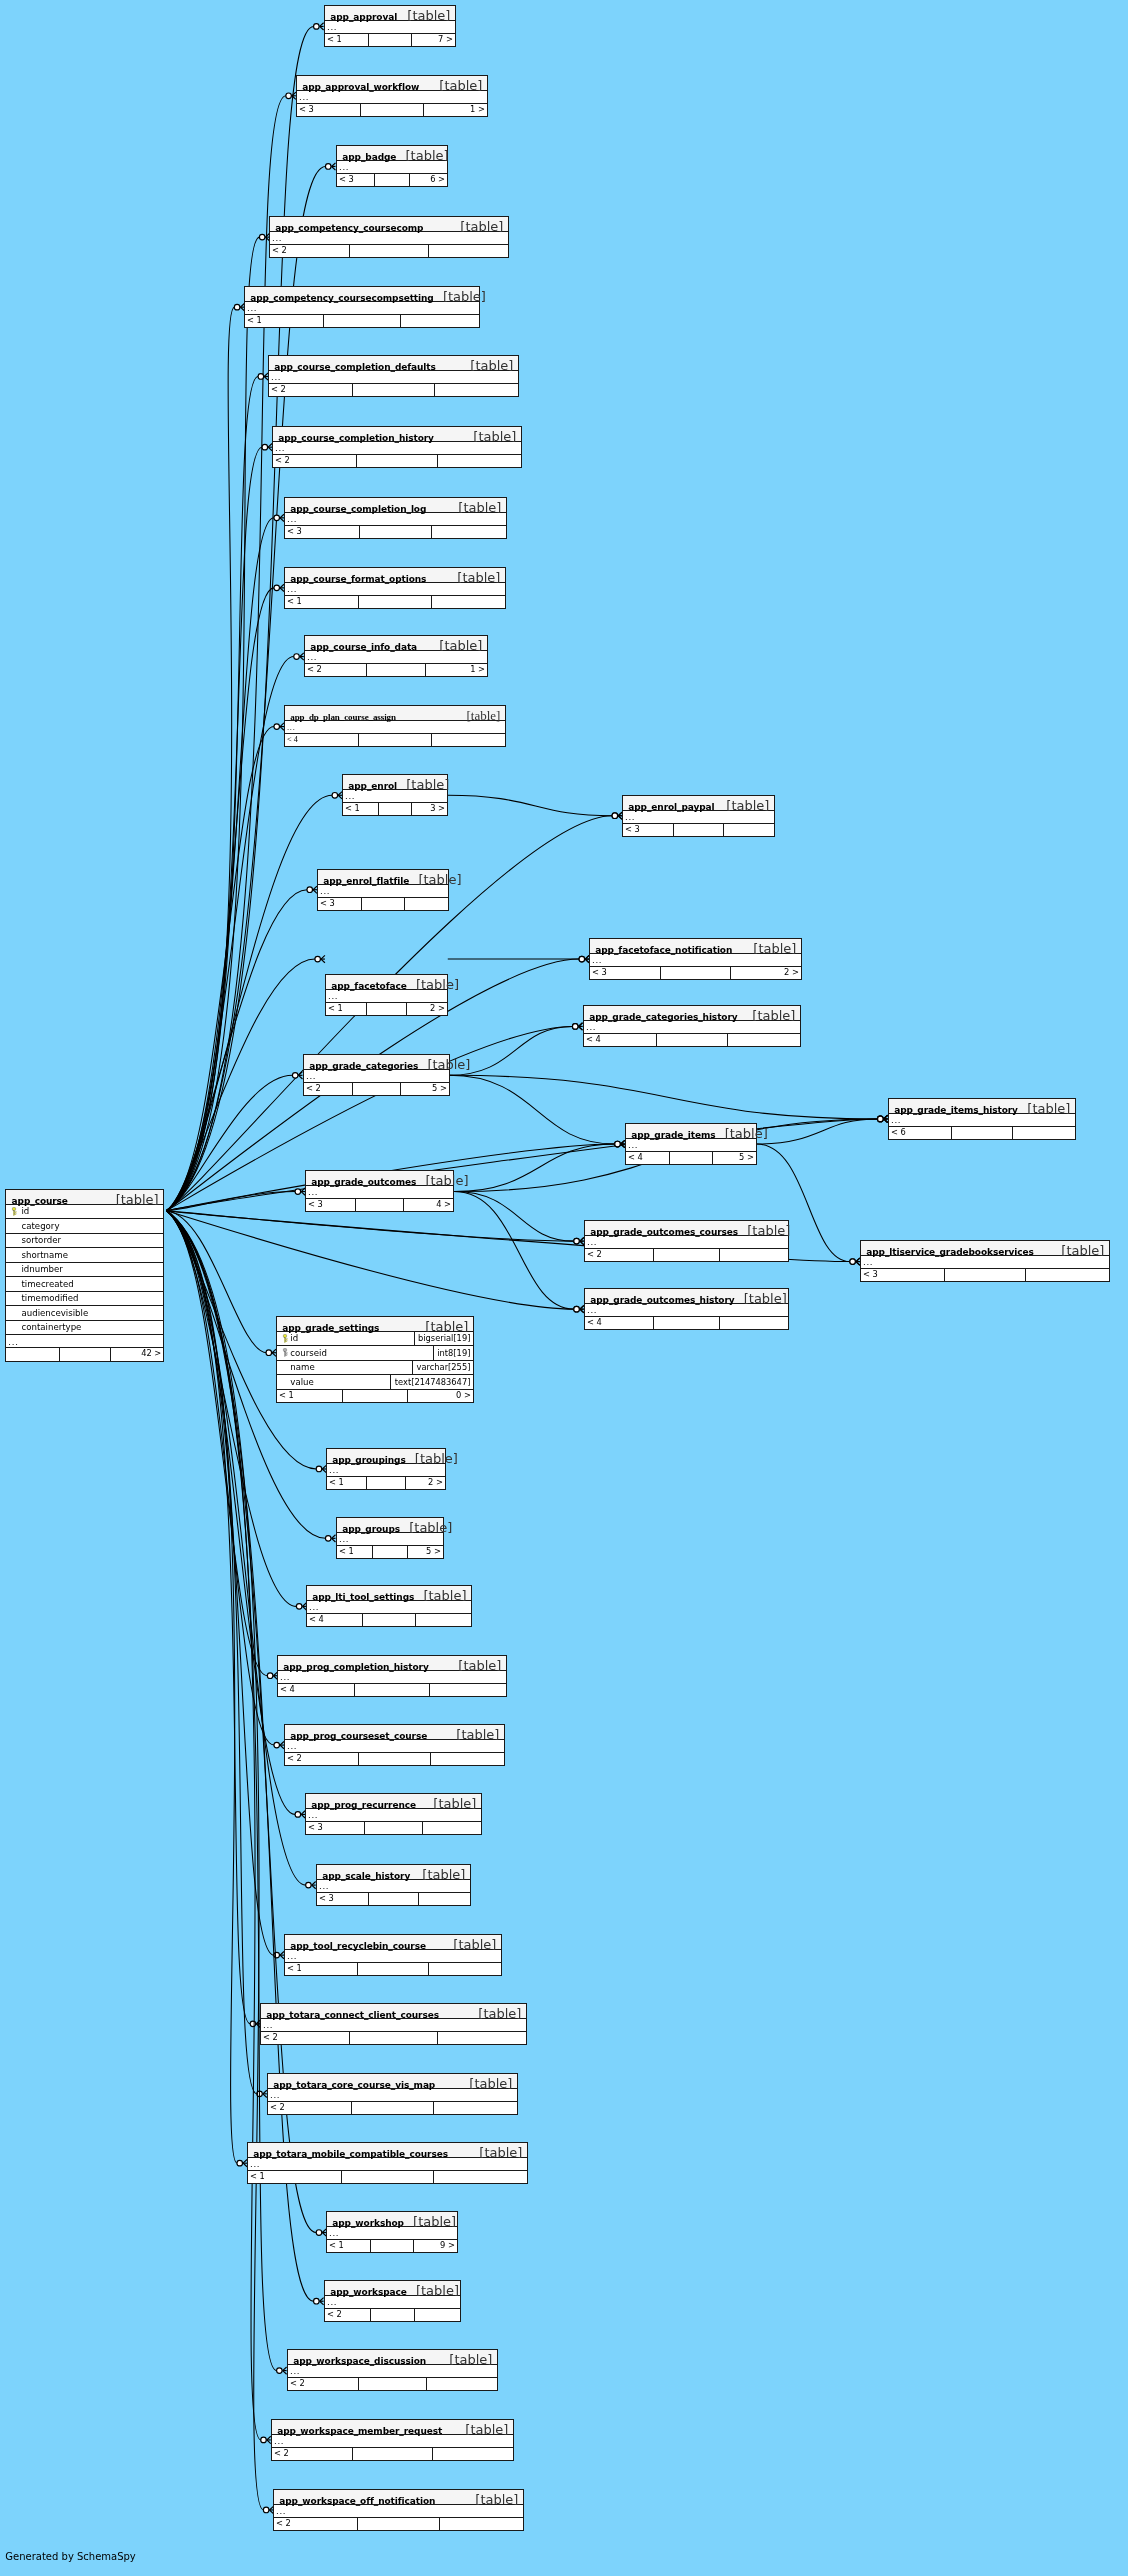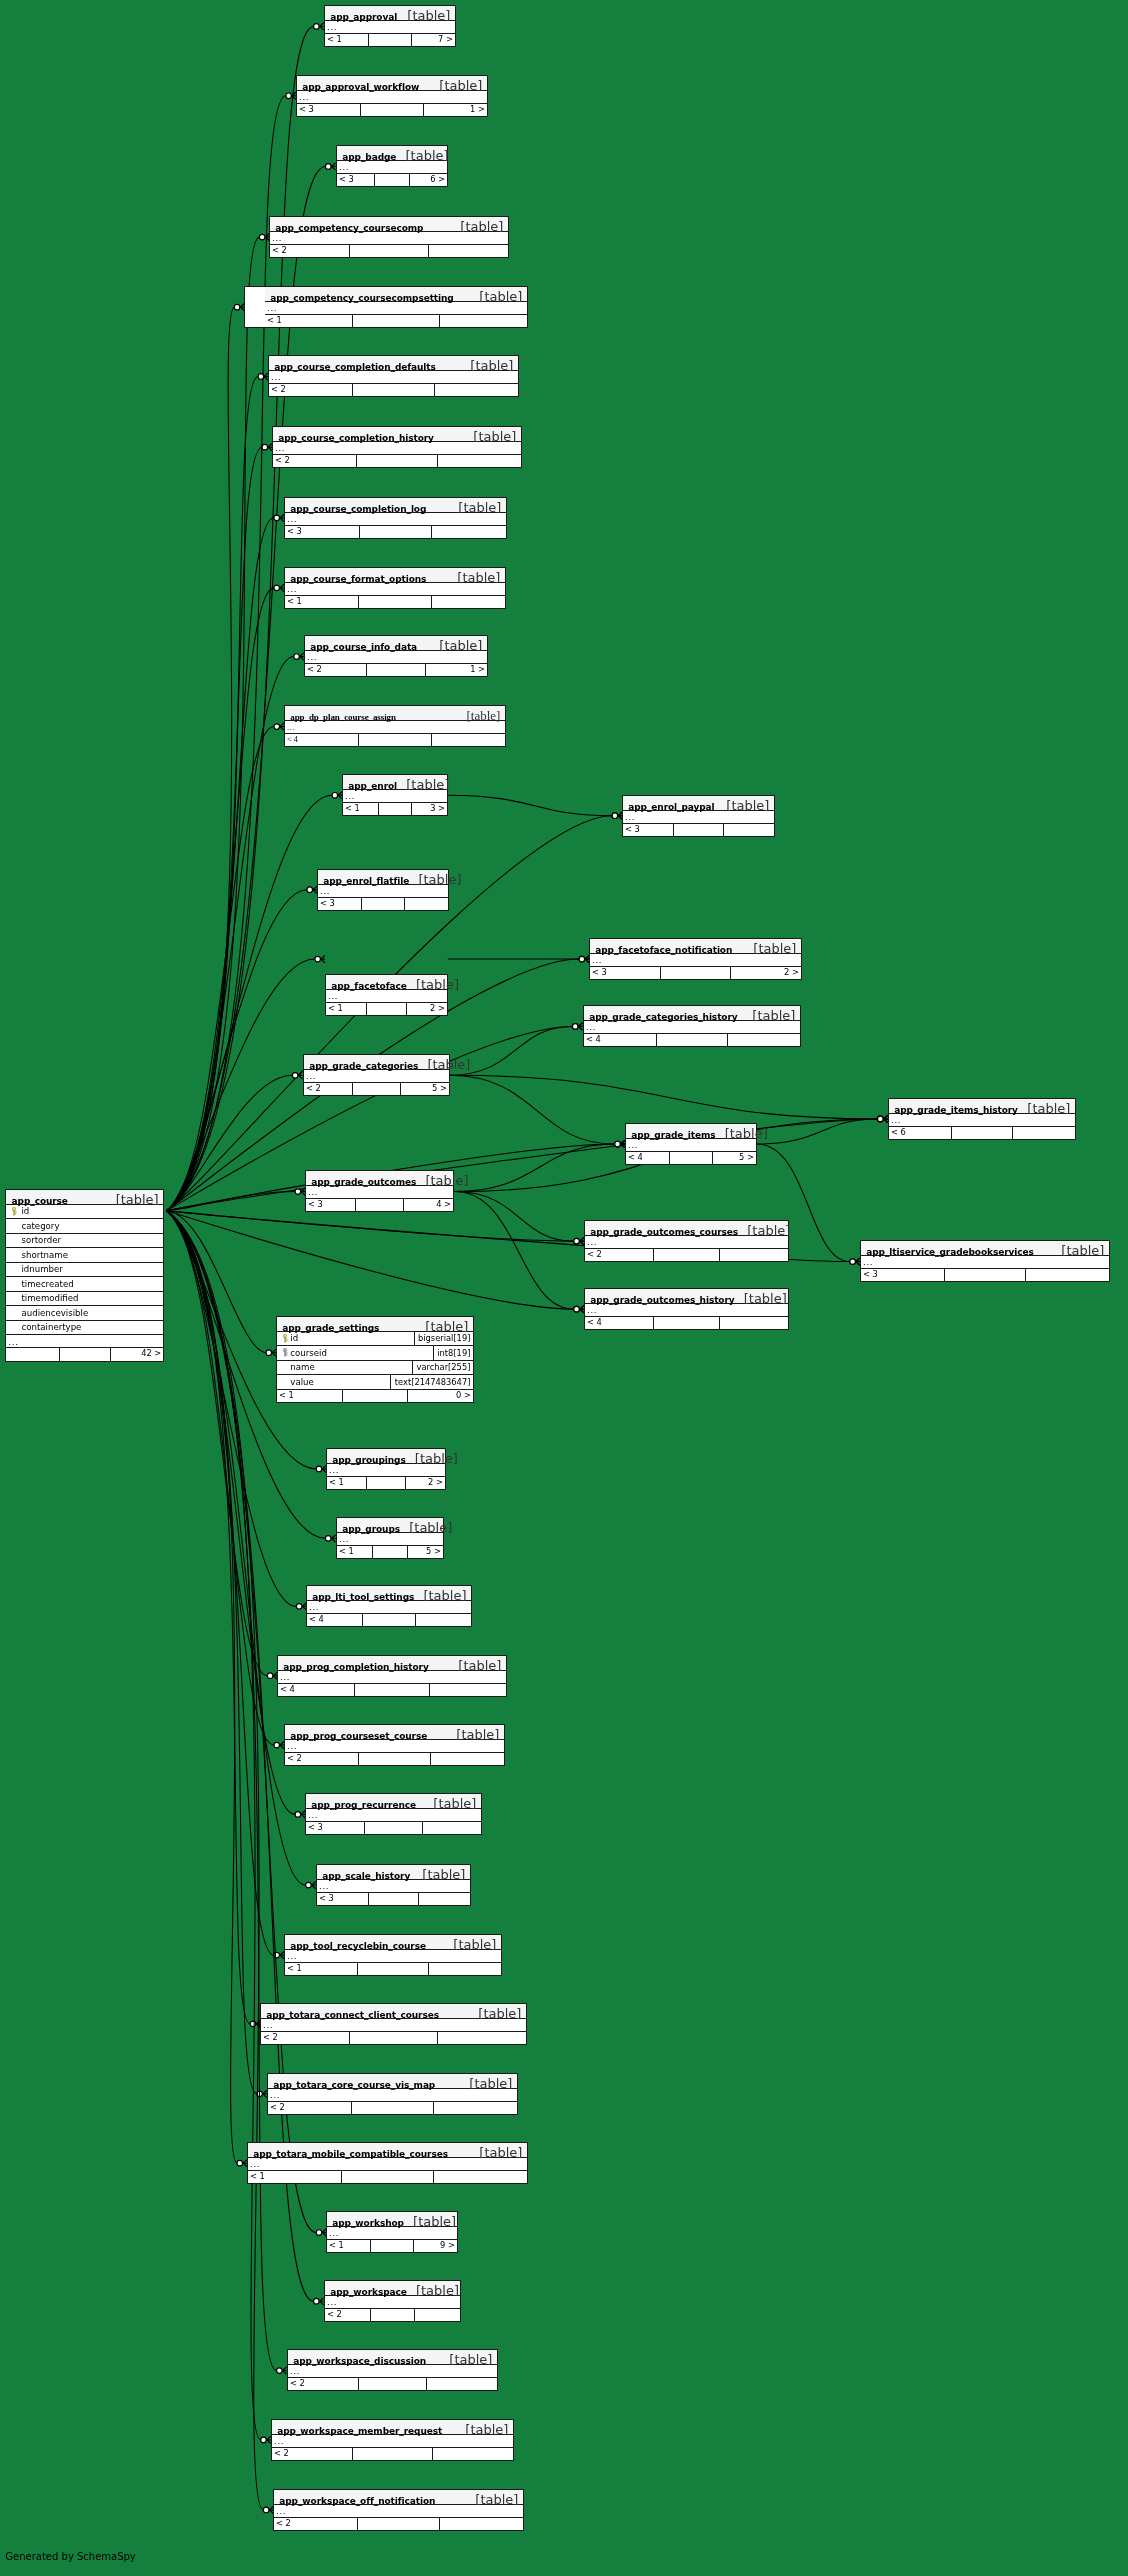--- a/index.html
+++ b/index.html
@@ -8,21 +8,21 @@
     padding: 0;
     background: #ffffff;
   }
   body {
     font-family: "DejaVu Sans", "Liberation Sans", sans-serif;
   }
   #canvas {
     position: relative;
     width: 1128px;
     height: 2576px;
-    background: #15803d;
+    background: #7dd3fc;
     overflow: hidden;
   }
   #edges {
     position: absolute;
     left: 0;
     top: 0;
     width: 1128px;
     height: 2576px;
     pointer-events: none;
   }
@@ -580,21 +580,21 @@
           <span class="tbl-name">app_competency_coursecomp</span>
           <span class="tbl-kind">[table]</span>
         </div>
         <div class="tbl-ellipsis">...</div>
         <div class="tbl-foot">
           <span class="foot-cell left">&lt; 2</span>
           <span class="foot-cell mid"></span>
           <span class="foot-cell right"></span>
         </div>
       </div>
-      <div class="tbl" style="left: 244px; top: 286px; width: 284px; padding-left: 20px;">
+      <div class="tbl" style="left: 244px; top: 286px; width: 236px;">
         <div class="tbl-head">
           <span class="tbl-name">app_competency_coursecompsetting</span>
           <span class="tbl-kind">[table]</span>
         </div>
         <div class="tbl-ellipsis">...</div>
         <div class="tbl-foot">
           <span class="foot-cell left">&lt; 1</span>
           <span class="foot-cell mid"></span>
           <span class="foot-cell right"></span>
         </div>

